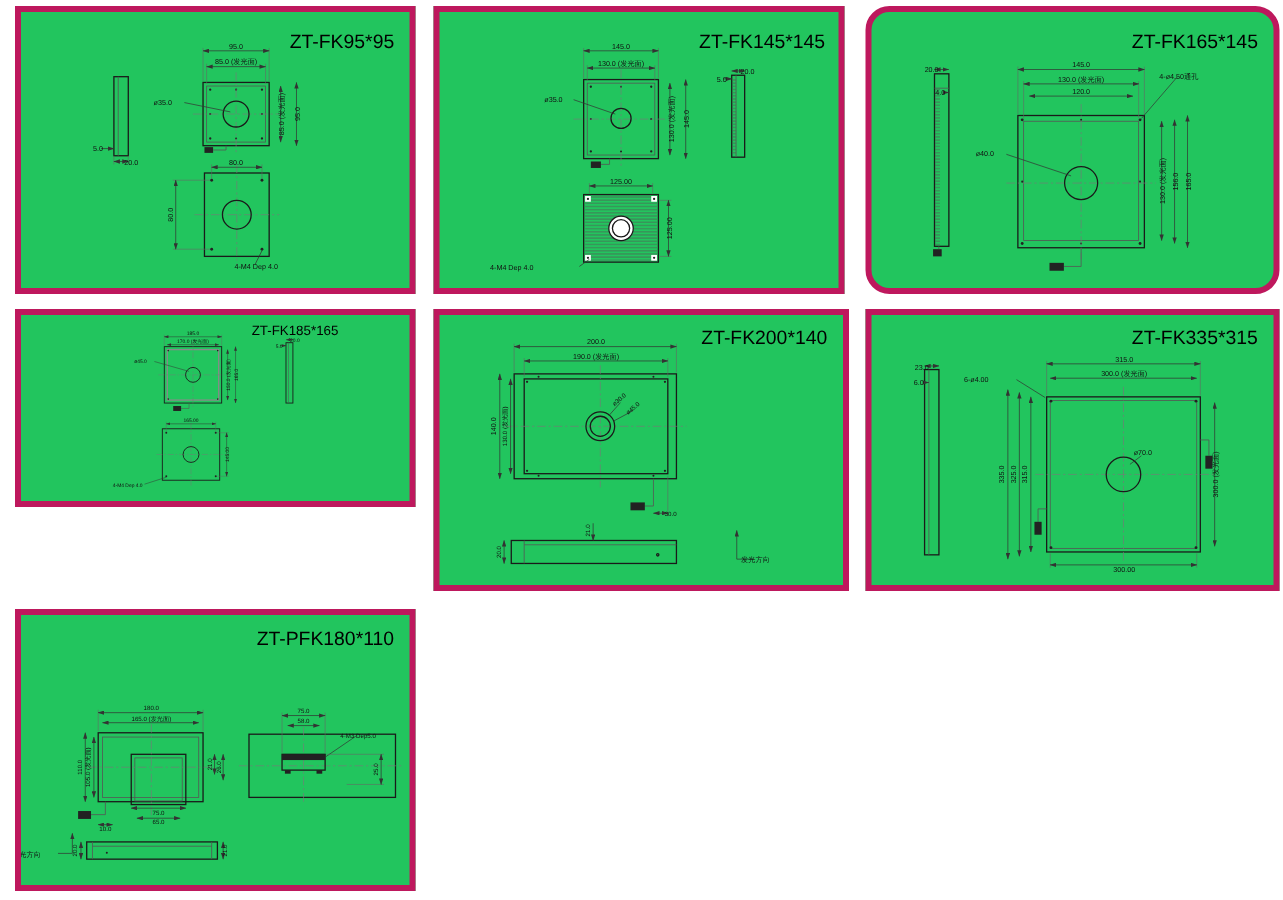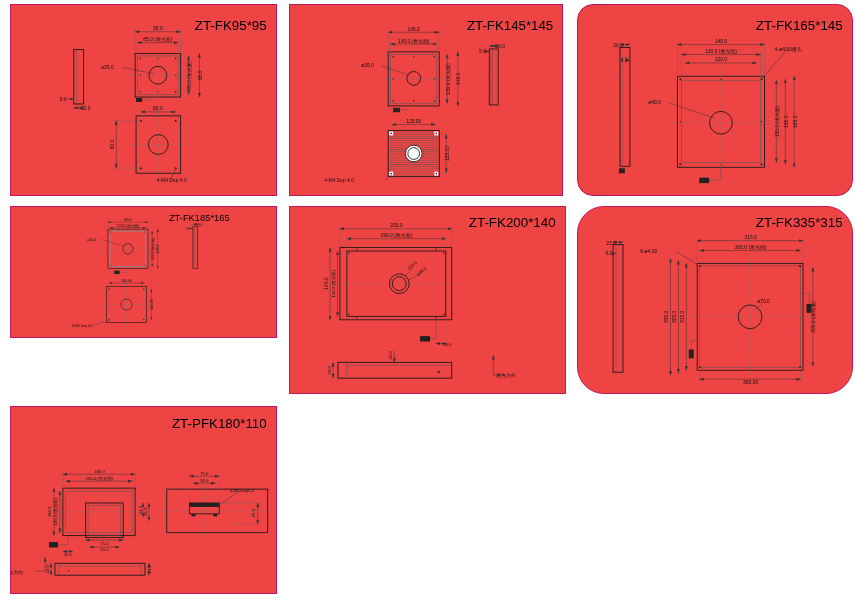--- a/index.html
+++ b/index.html
@@ -1,18 +1,18 @@
 <!DOCTYPE html>
 <html><head>
 <meta charset="utf-8">
 <style>
   html,body{margin:0;padding:0;background:#fff;}
   .sheet{position:relative;width:855px;height:600px;background:#fff;
          font-family:"Liberation Sans","DejaVu Sans",sans-serif;overflow:hidden;}
-  .panel{position:absolute;border:1px solid #be185d;background:#ef4444;box-sizing:border-box;}
+  .panel{position:absolute;border:4px solid #be185d;background:#22c55e;box-sizing:border-box;}
   svg{display:block;width:100%;height:100%;}
   .ol{stroke:#1a1a1a;stroke-width:0.9;fill:none;}
   .il{stroke:#555;stroke-width:0.55;fill:none;}
   .il2{stroke:#8a8a8a;stroke-width:1.3;fill:none;}
   .dim{stroke:#333;stroke-width:0.5;fill:none;marker-start:url(#arr);marker-end:url(#arr);}
   .dimn{stroke:#333;stroke-width:0.5;fill:none;}
   .ext{stroke:#666;stroke-width:0.4;fill:none;}
   .cl{stroke:#777;stroke-width:0.45;fill:none;stroke-dasharray:6 2 1.5 2;}
   .dk{fill:#222;stroke:none;}
   .dot{fill:#222;stroke:none;}
@@ -344,21 +344,21 @@
     <text class="txs" transform="translate(102.5,150) rotate(-90)">21.0</text>
   </g>
   <g>
     <line class="dimn" x1="205" y1="170" x2="205" y2="150" marker-end="url(#arr)"></line>
     <line class="dimn" x1="205" y1="170" x2="217" y2="170"></line>
     <text class="txt" x="218" y="172" text-anchor="start">发光方向</text>
   </g>
 </svg>
 </div>
 
-<div class="panel" style="left:577px;top:206px;width:276px;height:188px;border-radius:27px;">
+<div class="panel" style="left:577px;top:206px;width:276px;height:188px;">
 <svg viewBox="0 0 276 188">
   <text class="ttl" x="267" y="20">ZT-FK335*315</text>
   <g>
     <rect class="ol" x="35" y="38" width="10" height="129"></rect>
     <line class="il" x1="38" y1="38" x2="38" y2="167"></line>
     <line class="dim" x1="35" y1="35.5" x2="45" y2="35.5"></line>
     <text class="txt" x="33" y="38" text-anchor="end">23.0</text>
     <line class="dimn" x1="35" y1="47" x2="38" y2="47" marker-end="url(#arr)"></line>
     <text class="txt" x="31" y="49" text-anchor="end">6.0</text>
   </g>

